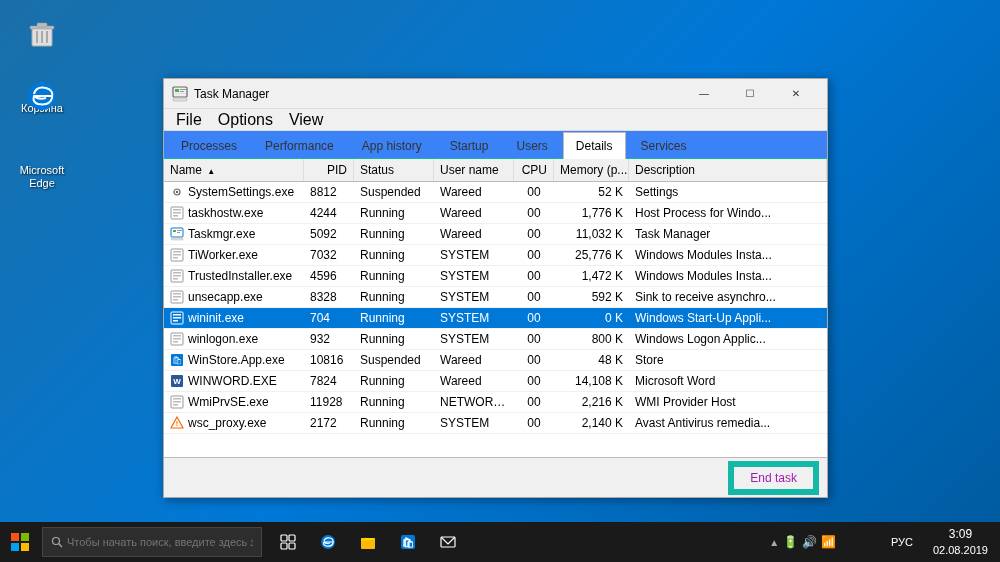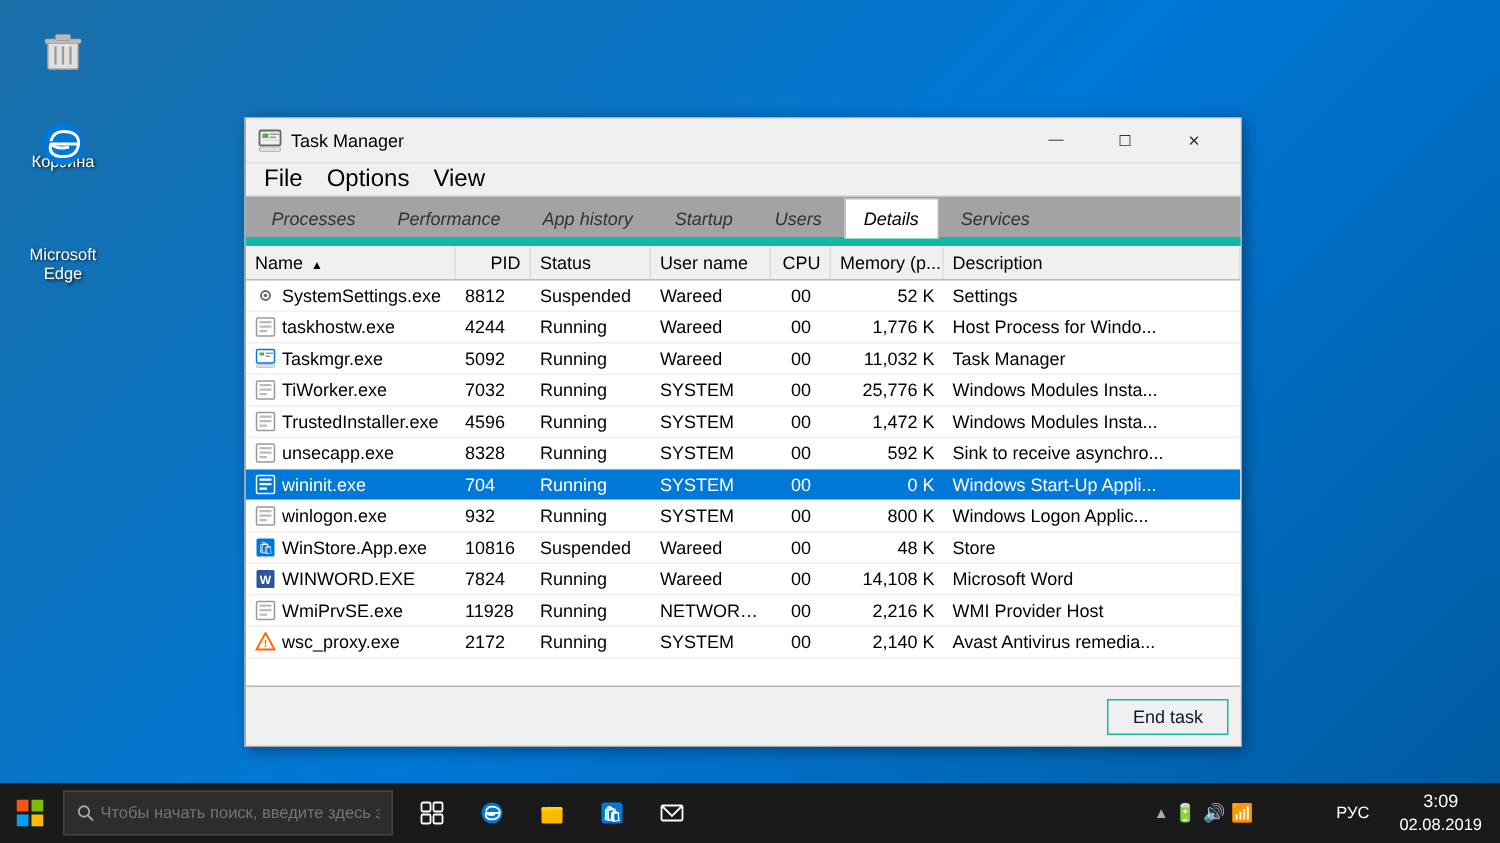--- a/index.html
+++ b/index.html
@@ -189,24 +189,23 @@
     .menu-item {
       padding: 2px 8px;
       cursor: pointer;
       font-size: 16px;
       color: #000;
     }
 
     
     .tabs {
       display: flex;
-      background: #a3a3a3;
-      border-bottom: 6px solid #14b8a6;
+      background: #3b82f6;
+      border-bottom: 1px solid #14b8a6;
       padding: 0 4px;
-      font-style: italic;
     }
     .tab {
       padding: 6px 12px;
       cursor: pointer;
       font-size: 12px;
       color: #333;
       border: 1px solid transparent;
       border-bottom: none;
       margin-right: 2px;
       position: relative;
@@ -297,24 +296,24 @@
       background: #f0f0f0;
       border-top: 1px solid #bbb;
       display: flex;
       align-items: center;
       justify-content: flex-end;
       padding: 0 8px;
     }
     .end-task-btn {
       padding: 4px 16px;
       background: #f0f0f0;
-      border: 1px solid #14b8a6;
+      border: 6px solid #14b8a6;
       cursor: pointer;
       font-size: 12px;
-      color: #0f172a;
+      color: #a21caf;
     }
 
     
     .sort-arrow { font-size: 8px; margin-left: 2px; }
   </style>
 </head>
 <body>
 
 <div class="desktop">
 

